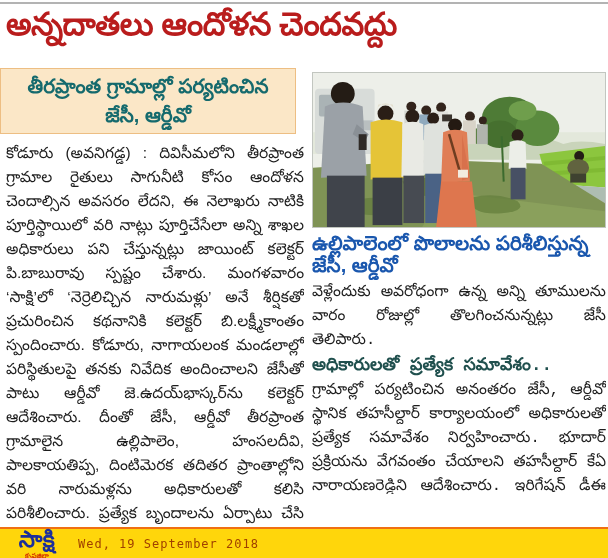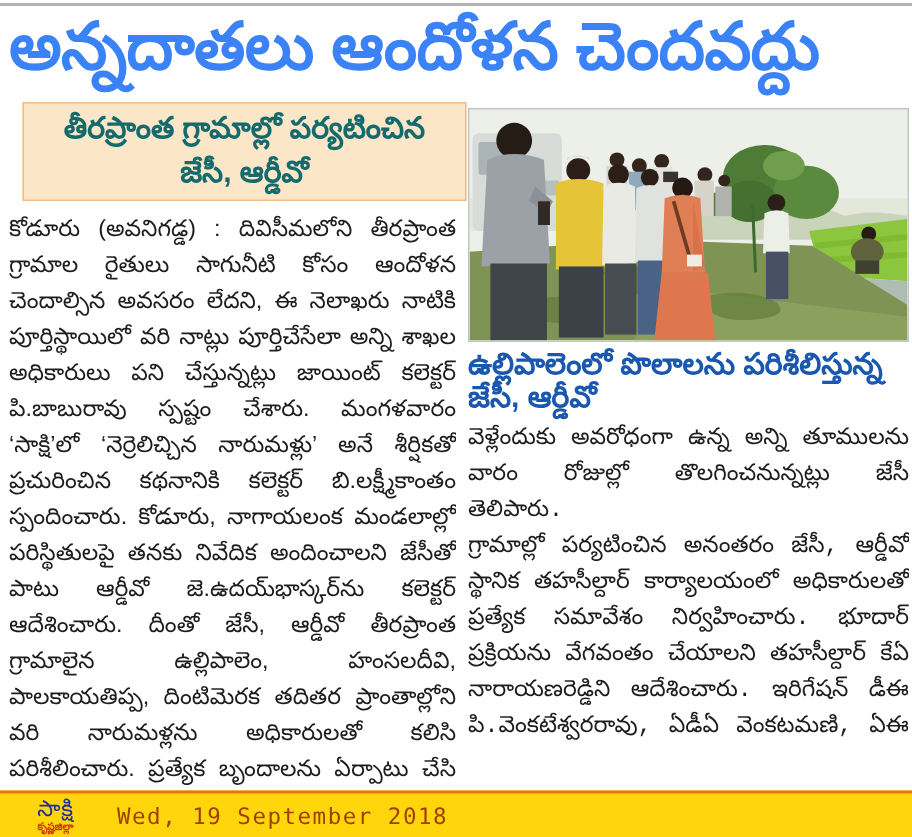--- a/index.html
+++ b/index.html
@@ -5,25 +5,25 @@
   html,body{margin:0;padding:0;}
   body{
     width:608px;height:558px;background:#ffffff;overflow:hidden;
     font-family:"Liberation Sans","DejaVu Sans",sans-serif;
     position:relative;
   }
   .page{position:absolute;inset:0;background:#fff;}
   .top-rule{position:absolute;top:2px;left:0;width:608px;height:2px;background:#b3b3b3;}
   .headline{
     position:absolute;left:6px;top:4px;width:598px;margin:0;
-    font-size:44px;font-weight:700;color:#3b82f6;line-height:1.25;
+    font-size:32px;font-weight:700;color:#b91c1c;line-height:1.25;
     letter-spacing:-0.5px;white-space:nowrap;
   }
   .subhead-box{
-    position:absolute;left:15px;top:68px;width:296px;height:66px;
+    position:absolute;left:0;top:68px;width:296px;height:66px;
     box-sizing:border-box;border:1px solid var(--subhead-box-border,#edbe83);
     background:var(--subhead-box-bg,#fbe7c7);
     display:flex;align-items:center;justify-content:center;text-align:center;
     padding:0 18px;
   }
   .subhead-box span{
     color:var(--subhead-teal,#156a6d);font-weight:700;font-size:20px;line-height:1.45;
   }
   .body-text{
     font-size:15.5px;line-height:24px;color:#1d1d1d;text-align:justify;
@@ -45,25 +45,25 @@
     margin:1px 0;font-size:17.5px;font-weight:700;
     color:var(--col2-subhead,#20504e);line-height:24px;text-align:left;
   }
   .bar{
     position:absolute;left:0;top:527px;width:608px;height:31px;
     background:var(--bar-yellow,#ffd60b);
     border-top:2px solid var(--bar-border,#ef7012);
     box-sizing:border-box;display:flex;align-items:center;
   }
   .logo{display:flex;flex-direction:column;align-items:center;margin-left:6px;width:62px;line-height:1;}
-  .logo-main{color:var(--logo-blue,#1c2f9c);font-weight:400;font-size:15px;letter-spacing:0.5px;}
+  .logo-main{color:var(--logo-blue,#1c2f9c);font-weight:700;font-size:23px;letter-spacing:0.5px;}
   .logo-sub{color:var(--logo-red,#d43000);font-weight:700;font-size:7px;margin-top:1px;}
   .meta{
     margin-left:10px;font-family:"DejaVu Sans Mono","Liberation Mono",monospace;
-    color:var(--footer-text,#a04000);font-size:15px;line-height:14px;letter-spacing:1px;
+    color:var(--footer-text,#a04000);font-size:12px;line-height:14px;letter-spacing:1px;
   }
 </style>
 </head>
 <body>
 
 <div class="page">
 
   <div class="top-rule"></div>
 
   <h1 class="headline">అన్నదాతలు ఆందోళన చెందవద్దు</h1>
@@ -175,20 +175,21 @@
       </g>
 
       <line x1="190" y1="64" x2="192" y2="110" stroke="#3c6b2e" stroke-width="2"></line>
     </svg>
   </figure>
 
   <div class="caption">ఉల్లిపాలెంలో పొలాలను పరిశీలిస్తున్న జేసీ, ఆర్డీవో</div>
 
   <div class="col2 body-text">
     <p>వెళ్లేందుకు అవరోధంగా ఉన్న అన్ని తూములను వారం రోజుల్లో తొలగించనున్నట్లు జేసీ తెలిపారు.</p>
+    <h3 class="col2-subhead">అధికారులతో ప్రత్యేక సమావేశం..</h3>
     <p>గ్రామాల్లో పర్యటించిన అనంతరం జేసీ, ఆర్డీవో స్థానిక తహసీల్దార్ కార్యాలయంలో అధికారులతో ప్రత్యేక సమావేశం నిర్వహించారు. భూదార్ ప్రక్రియను వేగవంతం చేయాలని తహసీల్దార్ కేఏ నారాయణరెడ్డిని ఆదేశించారు. ఇరిగేషన్ డీఈ పి.వెంకటేశ్వరరావు, ఏడీఏ వెంకటమణి, ఏఈ జన్నార్దనరావు, ఏవో భానుప్రకాష్ పాల్గొన్నారు.</p>
   </div>
 
   <footer class="bar">
     <div class="logo">
       <span class="logo-main">సాక్షి</span>
       <span class="logo-sub">కృష్ణజిల్లా</span>
     </div>
     <div class="meta">
       <div>Wed, 19 September 2018</div>

